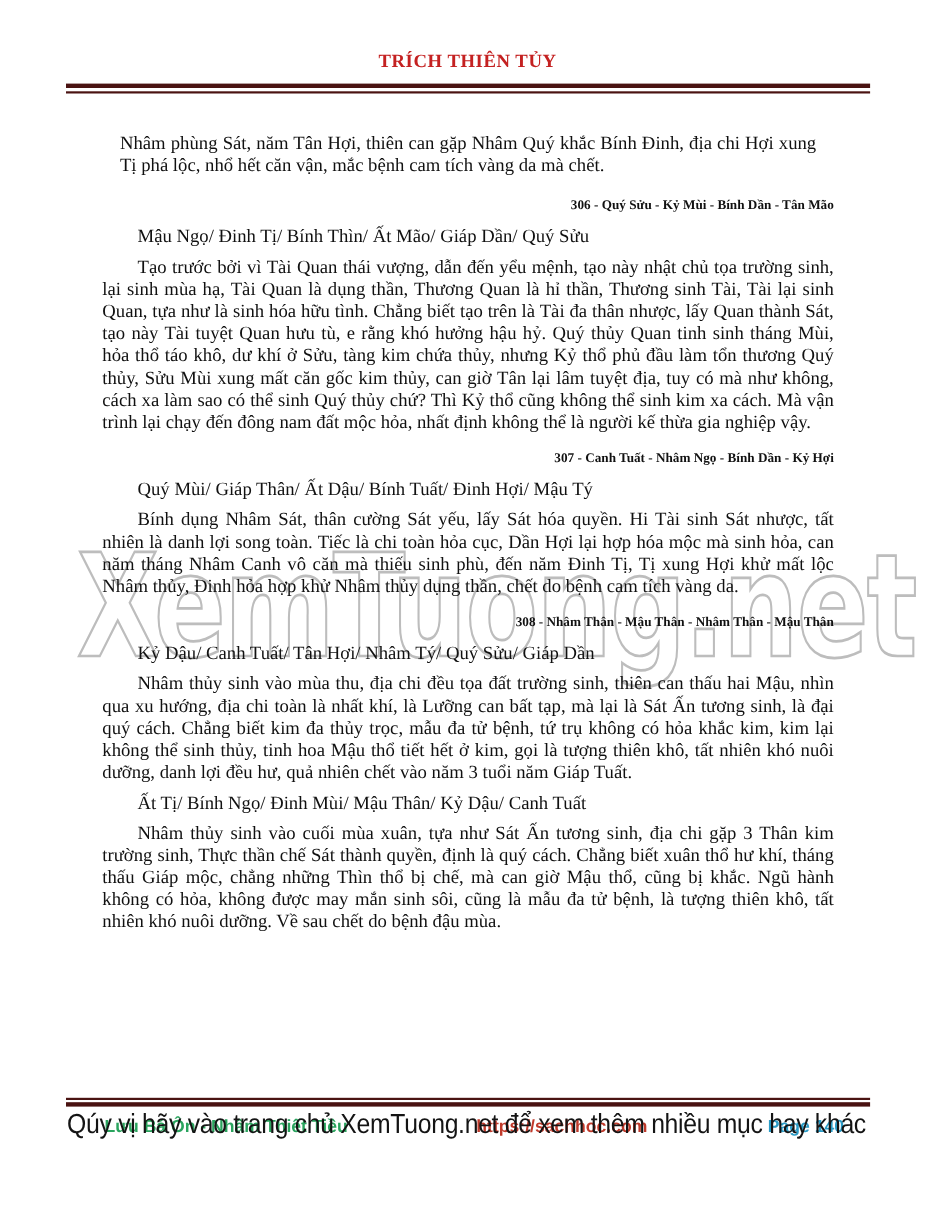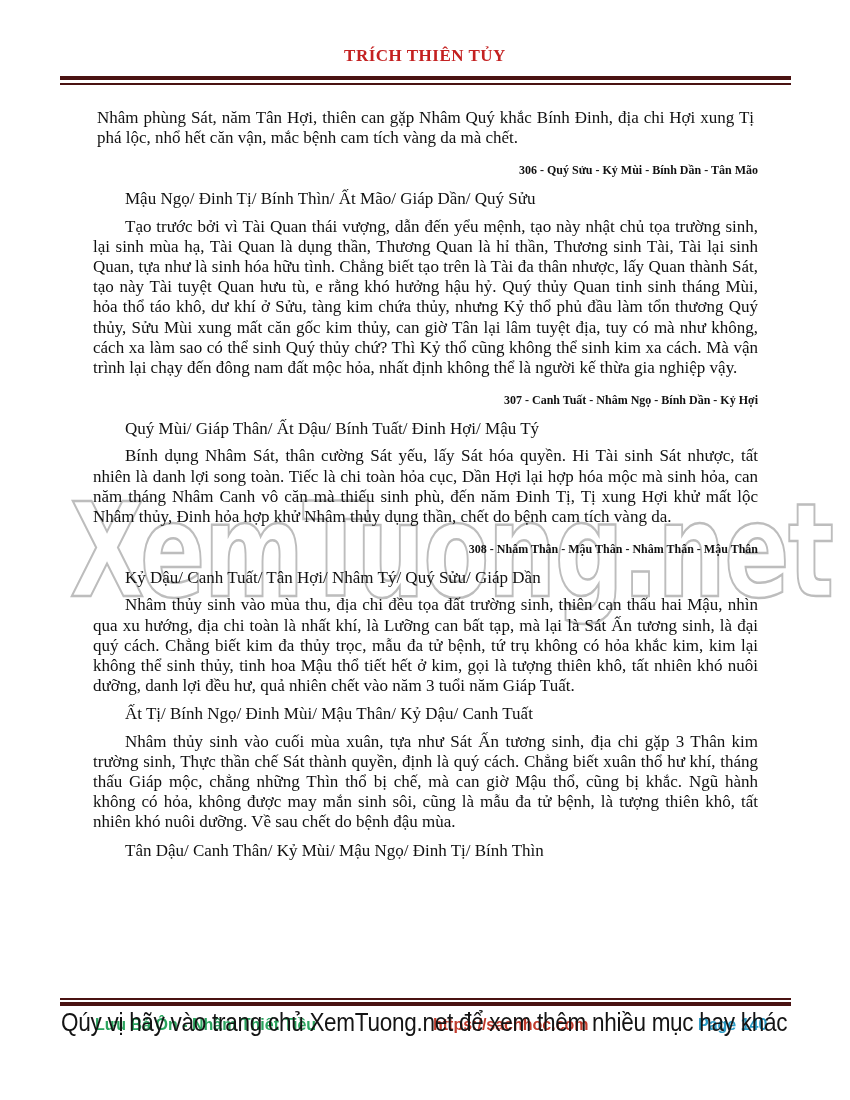--- a/index.html
+++ b/index.html
@@ -50,21 +50,21 @@
     z-index:0;
     user-select:none;
   }
   
   .content{
     position:absolute;top:104px;left:93px;right:92px;
     font-size:17px;line-height:20.2px;
     text-align:justify;
     z-index:1;
   }
-  .intro{margin:4px;}
+  .intro{margin:16px;}
   .sec-h{
     margin:12px 0 0 32px;
     font-weight:bold;
     font-size:12px;line-height:21px;
     text-align:right;
   }
   .sec-p{
     margin:8px 0 0 32px;
     text-align:left;
   }
@@ -125,21 +125,20 @@
       <div class="sec-p">Kỷ Dậu/ Canh Tuất/ Tân Hợi/ Nhâm Tý/ Quý Sửu/ Giáp Dần</div>
       <p class="sec-b">Nhâm thủy sinh vào mùa thu, địa chi đều tọa đất trường sinh, thiên can thấu hai Mậu, nhìn qua xu hướng, địa chi toàn là nhất khí, là Lưỡng can bất tạp, mà lại là Sát Ấn tương sinh, là đại quý cách. Chẳng biết kim đa thủy trọc, mẫu đa tử bệnh, tứ trụ không có hỏa khắc kim, kim lại không thể sinh thủy, tinh hoa Mậu thổ tiết hết ở kim, gọi là tượng thiên khô, tất nhiên khó nuôi dưỡng, danh lợi đều hư, quả nhiên chết vào năm 3 tuổi năm Giáp Tuất.</p>
     </div>
 
     <div>
       <div class="sec-p">Ất Tị/ Bính Ngọ/ Đinh Mùi/ Mậu Thân/ Kỷ Dậu/ Canh Tuất</div>
       <p class="sec-b">Nhâm thủy sinh vào cuối mùa xuân, tựa như Sát Ấn tương sinh, địa chi gặp 3 Thân kim trường sinh, Thực thần chế Sát thành quyền, định là quý cách. Chẳng biết xuân thổ hư khí, tháng thấu Giáp mộc, chẳng những Thìn thổ bị chế, mà can giờ Mậu thổ, cũng bị khắc. Ngũ hành không có hỏa, không được may mắn sinh sôi, cũng là mẫu đa tử bệnh, là tượng thiên khô, tất nhiên khó nuôi dưỡng. Về sau chết do bệnh đậu mùa.</p>
     </div>
 
     <div>
-      <div class="sec-p">Tân Dậu/ Canh Thân/ Kỷ Mùi/ Mậu Ngọ/ Đinh Tị/ Bính Thìn</div>
 
     </div>
   </div>
   </div>
 
   <div class="rule-bottom"></div>
   <span class="footer-sub footer-authors">Lưu Bá Ôn - Nhâm Thiết Tiều</span>
   <span class="footer-sub footer-url">https://sachhoc.com</span>
   <span class="footer-sub footer-page">Page 140</span>
   <div class="footer-big">Qúy vị hãy vào trang chủ XemTuong.net để xem thêm nhiều mục hay khác</div>

